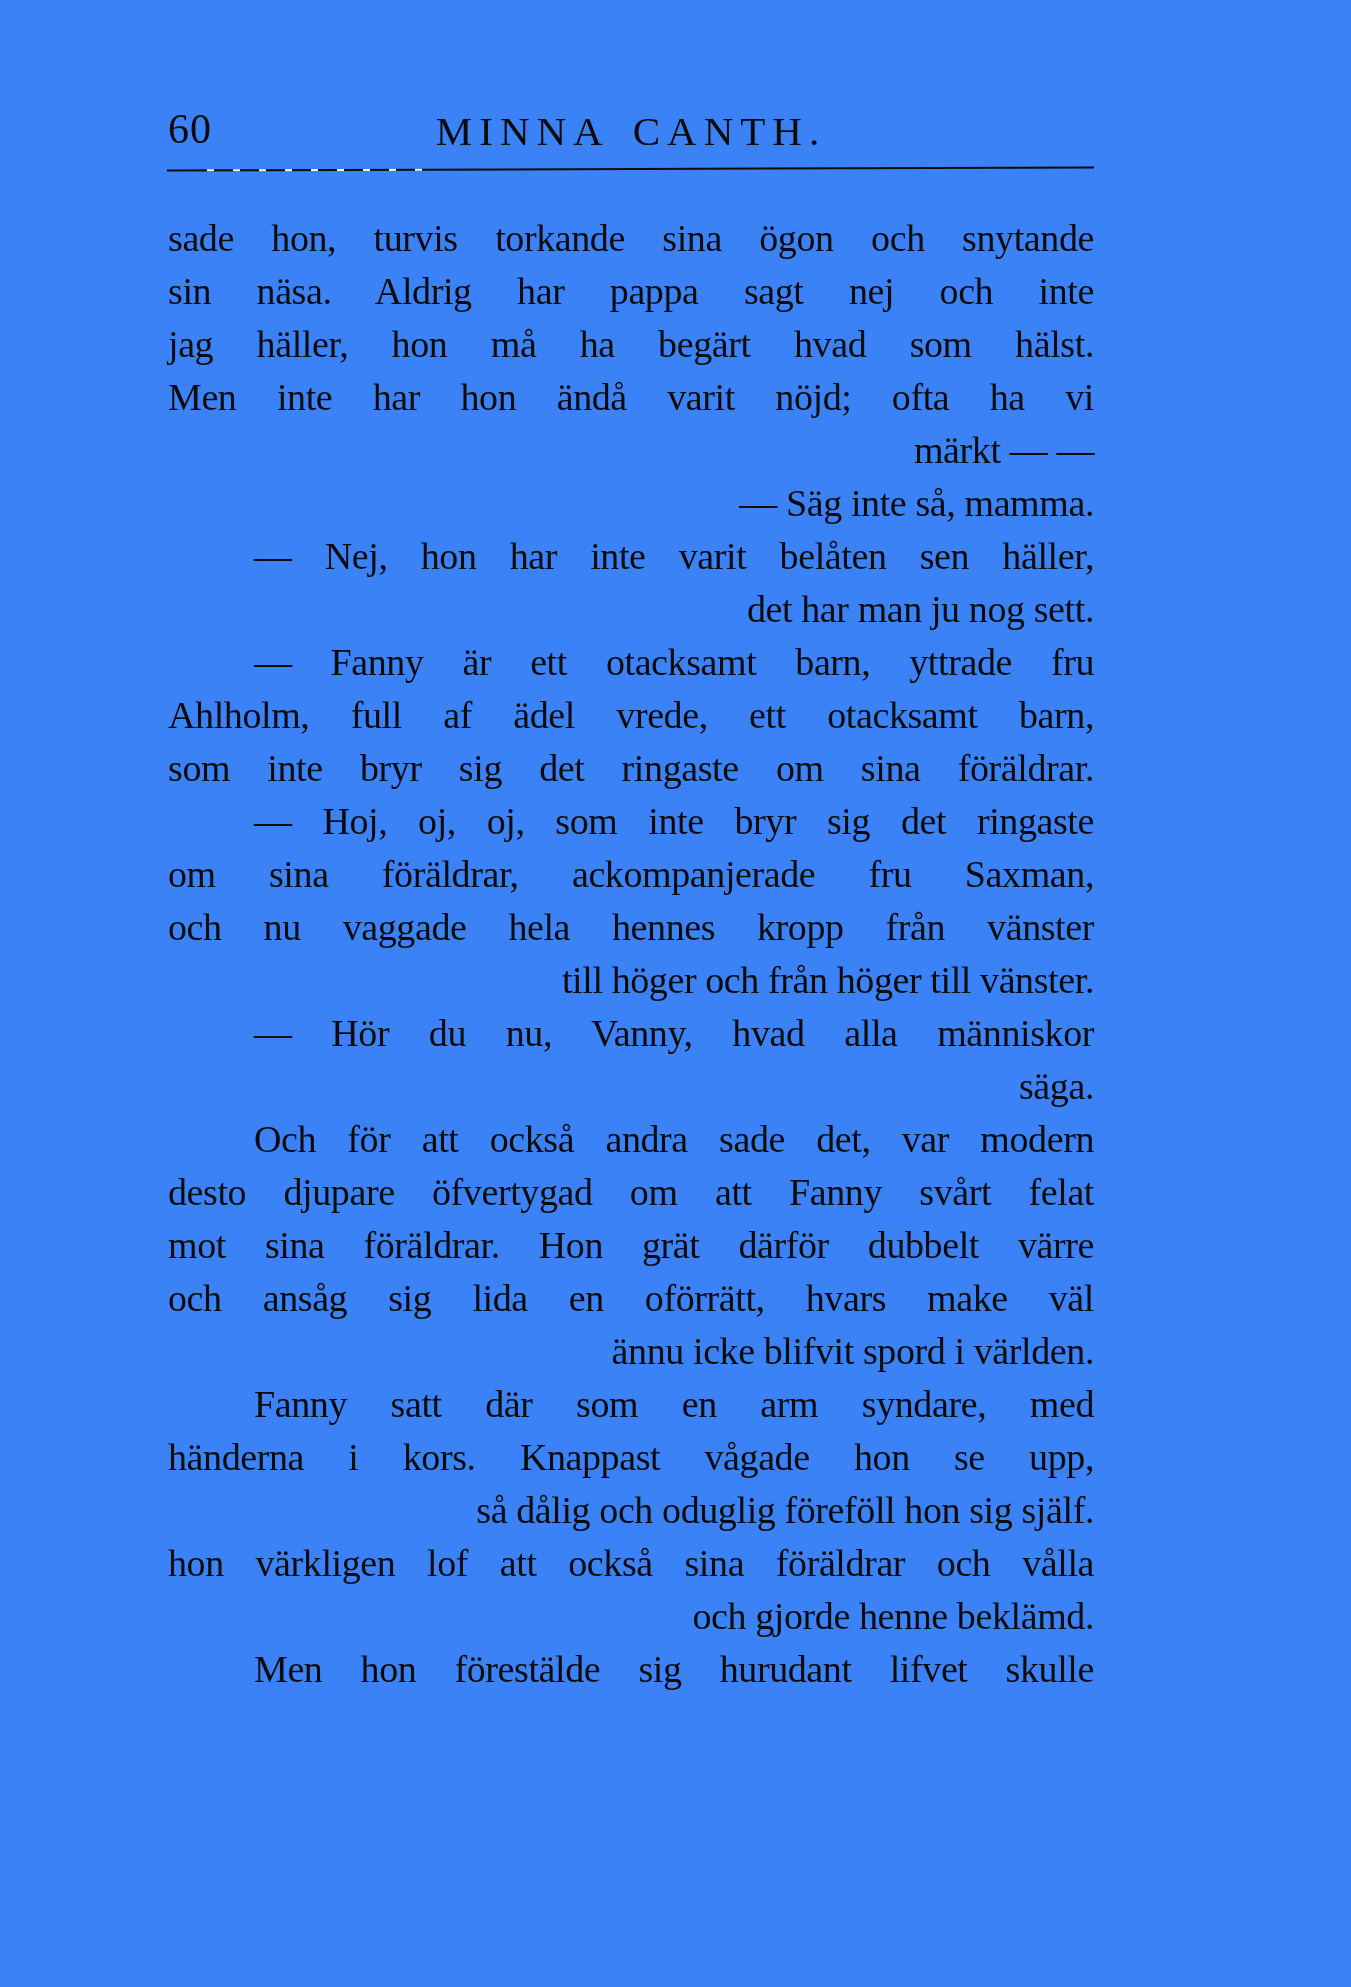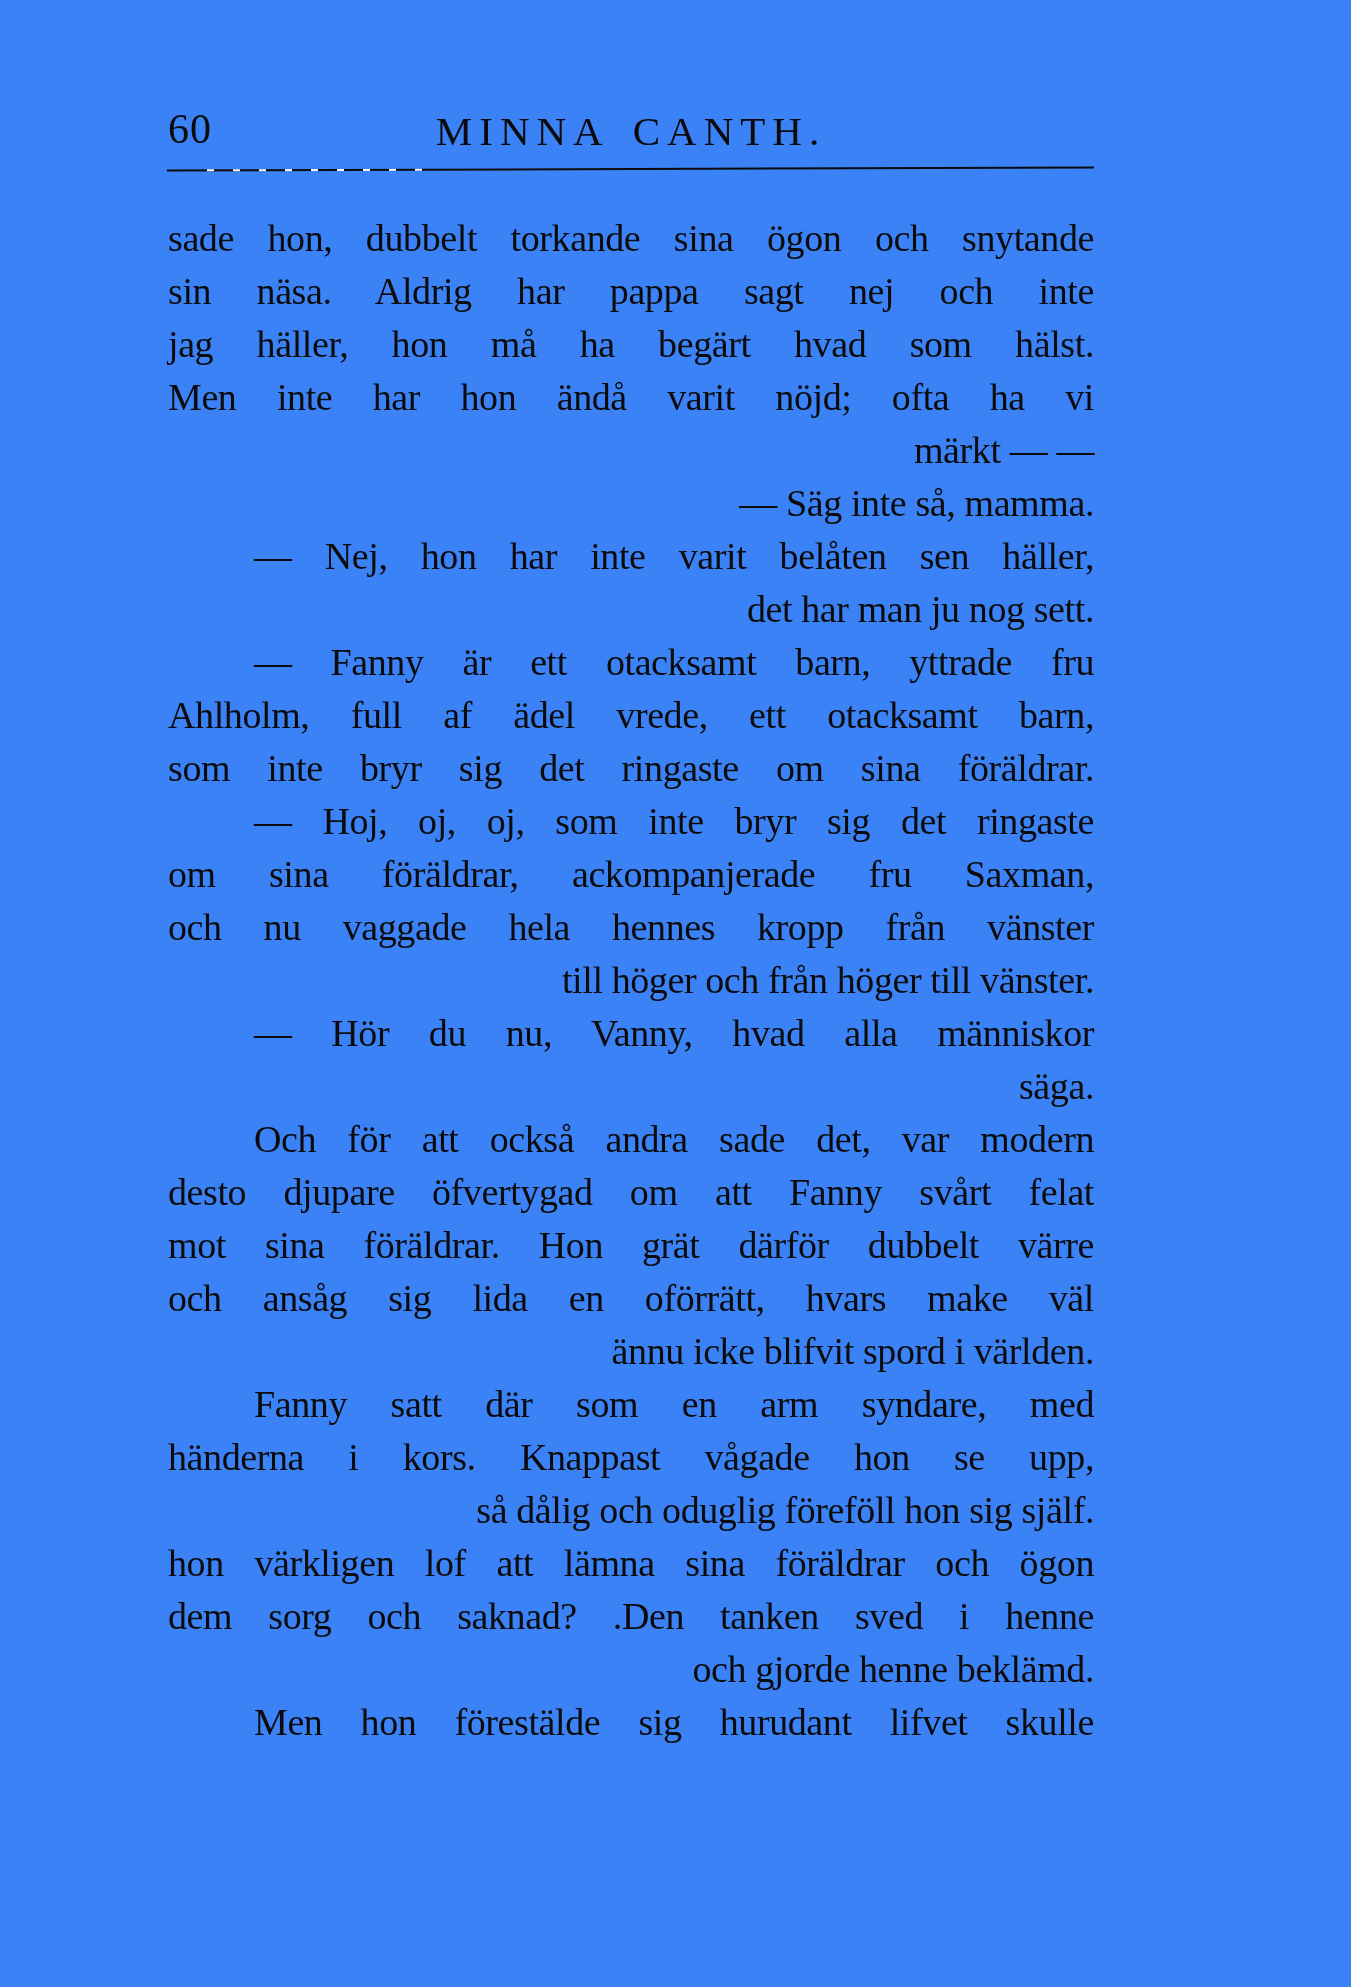--- a/index.html
+++ b/index.html
@@ -92,21 +92,21 @@
 <div class="scan-page">
 
   <div class="header">
     <div class="page-number">60</div>
     <div class="running-title">MINNA CANTH.</div>
   </div>
 
   <div class="header-rule"></div>
 
   <div class="body-text">
-    <div class="ln j">sade hon, dubbelt torkande sina ögon och snytande</div>
+    <div class="ln j">sade hon, turvis torkande sina ögon och snytande</div>
     <div class="ln j">sin näsa.  Aldrig har pappa sagt nej och inte</div>
     <div class="ln j">jag häller, hon må ha begärt hvad som hälst.</div>
     <div class="ln j">Men inte har hon ändå varit nöjd; ofta ha vi</div>
     <div class="ln">märkt — —</div>
     <div class="ln ind">— Säg inte så, mamma.</div>
     <div class="ln ind j">— Nej, hon har inte varit belåten sen häller,</div>
     <div class="ln">det har man ju nog sett.</div>
     <div class="ln ind j">— Fanny är ett otacksamt barn, yttrade fru</div>
     <div class="ln j">Ahlholm, full af ädel vrede, ett otacksamt barn,</div>
     <div class="ln j">som inte bryr sig det ringaste om sina föräldrar.</div>
@@ -117,19 +117,18 @@
     <div class="ln ind j">— Hör du nu, Vanny, hvad alla människor</div>
     <div class="ln">säga.</div>
     <div class="ln ind j">Och för att också andra sade det, var modern</div>
     <div class="ln j">desto djupare öfvertygad om att Fanny svårt felat</div>
     <div class="ln j">mot sina föräldrar.  Hon grät därför dubbelt värre</div>
     <div class="ln j">och ansåg sig lida en oförrätt, hvars make väl</div>
     <div class="ln">ännu icke blifvit spord i världen.</div>
     <div class="ln ind j">Fanny satt där som en arm syndare, med</div>
     <div class="ln j">händerna i kors.  Knappast vågade hon se upp,</div>
     <div class="ln">så dålig och oduglig föreföll hon sig själf.</div>
-    <div class="ln j">hon värkligen lof att lämna sina föräldrar och ögon</div>
-    <div class="ln j">dem sorg och saknad? .Den tanken sved i henne</div>
+    <div class="ln j">hon värkligen lof att också sina föräldrar och vålla</div>
     <div class="ln">och gjorde henne beklämd.</div>
     <div class="ln ind j">Men hon förestälde sig hurudant lifvet skulle</div>
   </div>
 
 </div>
 
 </body></html>

